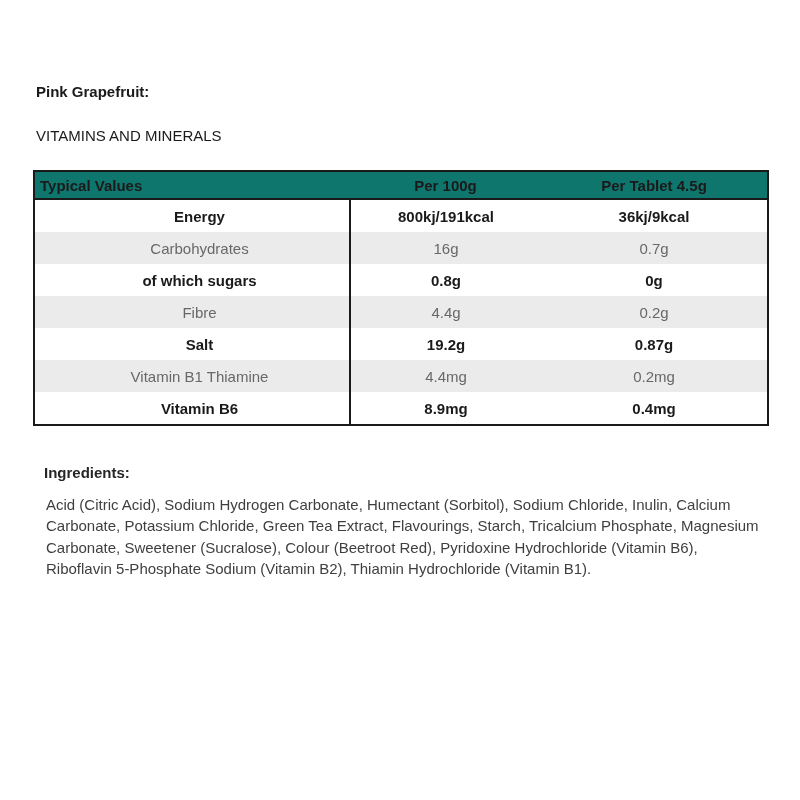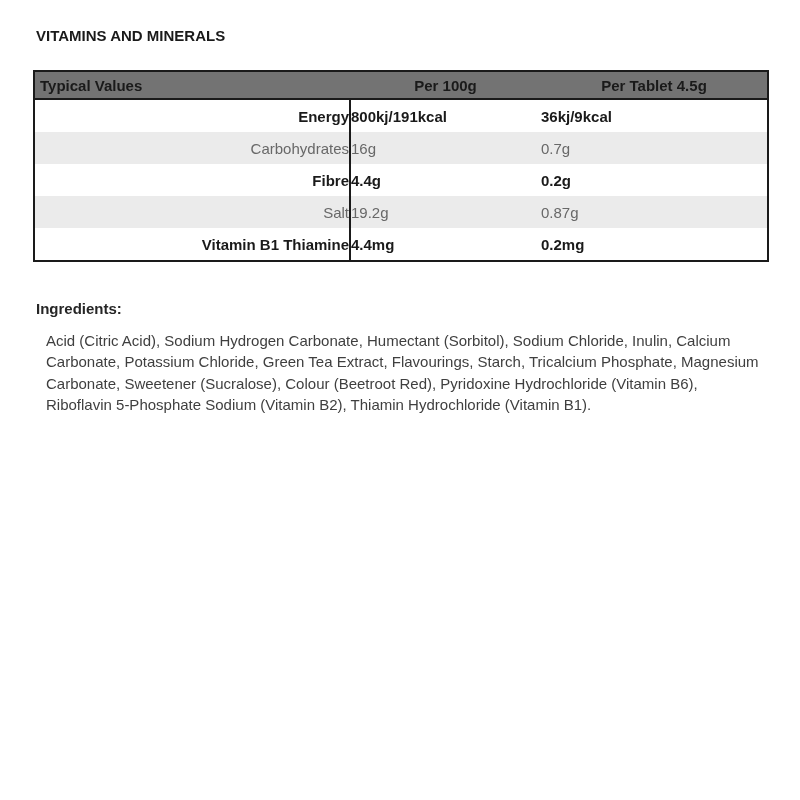--- a/index.html
+++ b/index.html
@@ -19,55 +19,55 @@
   }
   .product-title {
     margin: 84px 0 0 3px;
     font-size: 15px;
     font-weight: bold;
     line-height: 16px;
   }
   .section-title {
     margin: 28px 0 0 3px;
     font-size: 15px;
-    font-weight: bold;
+    font-weight: normal;
     line-height: 16px;
   }
   table.nutrition-table {
     margin-top: 26px;
     width: 734px;
     border-collapse: collapse;
     table-layout: fixed;
     border: 2px solid #1a1a1a;
     font-size: 15px;
   }
   col.c1 { width: 316px; }
   col.c2 { width: 191px; }
   col.c3 { width: 227px; }
   thead th {
-    background: #737373;
+    background: #0f766e;
     border-bottom: 2px solid #1a1a1a;
     height: 26px;
     font-weight: bold;
     color: #1a1a1a;
     padding: 0;
     text-align: center;
   }
   thead th:first-child {
     text-align: left;
     padding-left: 5px;
   }
   tbody td {
     height: 32px;
     padding: 0;
-    text-align: left;
+    text-align: center;
     vertical-align: middle;
   }
   tbody td:first-child {
-    text-align: right;
+    text-align: center;
     padding-left: 15px;
     border-right: 2px solid #1a1a1a;
   }
   
   tbody tr:nth-child(odd) {
     background: #ffffff;
     font-weight: bold;
     color: #1a1a1a;
   }
   
@@ -76,34 +76,35 @@
     font-weight: normal;
     color: #686868;
   }
   .ingredients {
     width: 733px;
     margin-left: 3px;
     font-size: 15px;
     line-height: 21.5px;
   }
   .ingredients-heading {
-    margin: 36px 0 0 0;
+    margin: 36px 0 0 8px;
     font-weight: bold;
     color: #262626;
   }
   .ingredients-text {
     margin: 10px;
     color: #3f3f3f;
   }
 </style>
 </head>
 <body>
 
 <div class="wrapper">
 
+  <p class="product-title">Pink Grapefruit:</p>
 
   <p class="section-title">VITAMINS AND MINERALS</p>
 
   <table class="nutrition-table">
     <colgroup>
       <col class="c1">
         <col class="c2">
         <col class="c3">
     </colgroup>
     <thead>
@@ -118,34 +119,44 @@
           <td>Energy</td>
           <td>800kj/191kcal</td>
           <td>36kj/9kcal</td>
         </tr>
         <tr>
           <td>Carbohydrates</td>
           <td>16g</td>
           <td>0.7g</td>
         </tr>
         <tr>
+          <td>of which sugars</td>
+          <td>0.8g</td>
+          <td>0g</td>
+        </tr>
+        <tr>
           <td>Fibre</td>
           <td>4.4g</td>
           <td>0.2g</td>
         </tr>
         <tr>
           <td>Salt</td>
           <td>19.2g</td>
           <td>0.87g</td>
         </tr>
         <tr>
           <td>Vitamin B1 Thiamine</td>
           <td>4.4mg</td>
           <td>0.2mg</td>
         </tr>
+        <tr>
+          <td>Vitamin B6</td>
+          <td>8.9mg</td>
+          <td>0.4mg</td>
+        </tr>
       </tbody>
   </table>
 
   <div class="ingredients">
     <p class="ingredients-heading">Ingredients:</p>
     <p class="ingredients-text">Acid (Citric Acid), Sodium Hydrogen Carbonate, Humectant (Sorbitol), Sodium Chloride, Inulin, Calcium Carbonate, Potassium Chloride, Green Tea Extract, Flavourings, Starch, Tricalcium Phosphate, Magnesium Carbonate, Sweetener (Sucralose), Colour (Beetroot Red), Pyridoxine Hydrochloride (Vitamin B6), Riboflavin 5-Phosphate Sodium (Vitamin B2), Thiamin Hydrochloride (Vitamin B1).</p>
   </div>
 
 </div>
 

